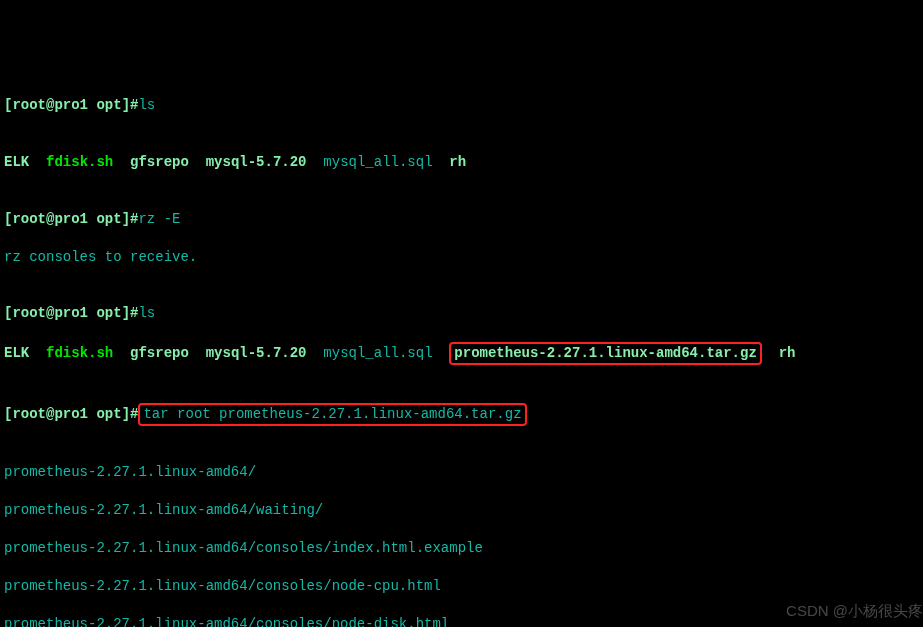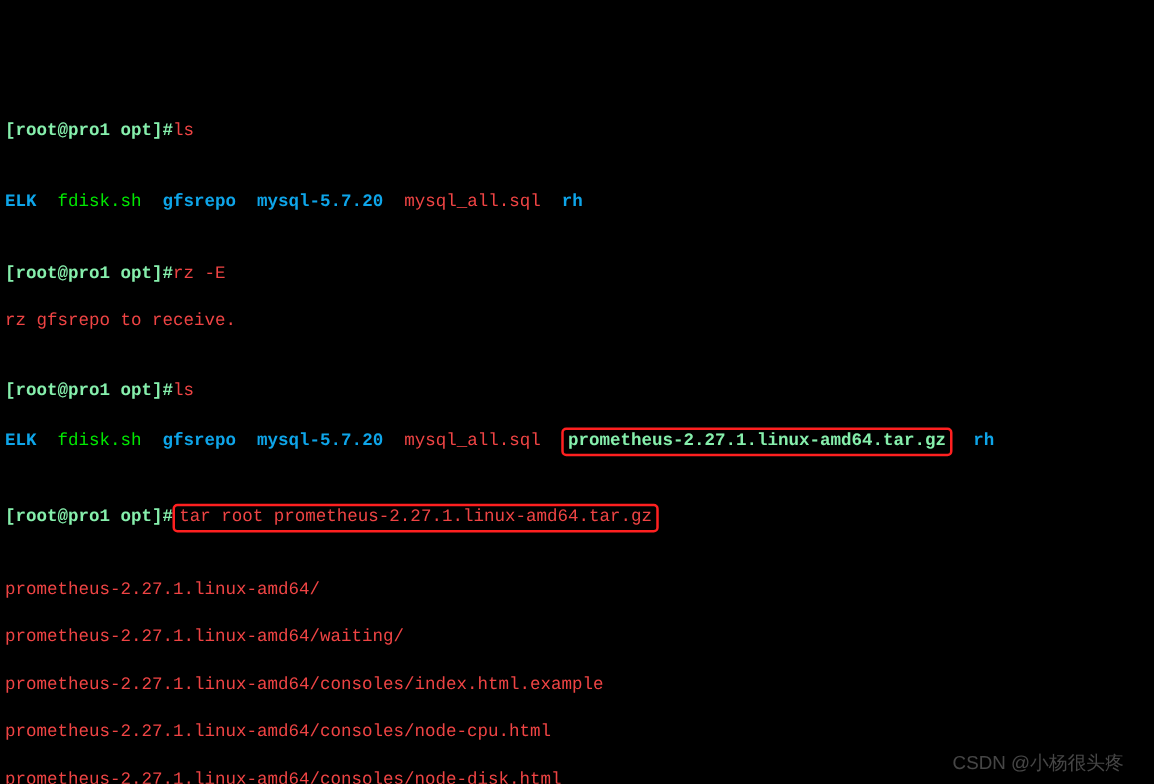--- a/index.html
+++ b/index.html
@@ -11,51 +11,51 @@
       color: #cccccc;
       padding: 2px 4px;
       width: 923px;
       height: 627px;
       overflow: hidden;
       white-space: pre;
       position: relative;
     }
     .line { white-space: pre; }
     .red-bold { color: #86efac; font-weight: bold; }
-    .white { color: #ef4444; }
-    .cyan-bold { color: #0ea5e9; font-weight: bold; }
-    .green-bold { color: #00e800; font-weight: normal; }
+    .white { color: #14b8a6; }
+    .cyan-bold { color: #86efac; font-weight: bold; }
+    .green-bold { color: #00e800; font-weight: bold; }
     .red-box {
       border: 2px solid #ff2020;
       border-radius: 4px;
       padding: 0 3px;
       display: inline-block;
     }
     .watermark {
       position: absolute;
-      right: 24px;
+      right: 0;
       bottom: 6px;
       color: rgba(200,200,200,0.35);
       font-family: sans-serif;
       font-size: 15px;
       pointer-events: none;
     }
   </style>
 </head>
 <body>
 
 
 
 
 <div class="line"><span class="red-bold">[<span>root@pro1</span> <span>opt</span>]<span>#</span></span><span class="white">ls</span></div>
 
 <div class="line"><span class="cyan-bold">ELK</span>  <span class="green-bold">fdisk.sh</span>  <span class="cyan-bold">gfsrepo</span>  <span class="cyan-bold">mysql-5.7.20</span>  <span class="white">mysql_all.sql</span>  <span class="cyan-bold">rh</span></div>
 
 <div class="line"><span class="red-bold">[<span>root@pro1</span> <span>opt</span>]<span>#</span></span><span class="white">rz -E</span></div>
-<div class="line white">rz gfsrepo to receive.</div>
+<div class="line white">rz consoles to receive.</div>
 
 <div class="line"><span class="red-bold">[<span>root@pro1</span> <span>opt</span>]<span>#</span></span><span class="white">ls</span></div>
 <div class="line"><span class="cyan-bold">ELK</span>  <span class="green-bold">fdisk.sh</span>  <span class="cyan-bold">gfsrepo</span>  <span class="cyan-bold">mysql-5.7.20</span>  <span class="white">mysql_all.sql</span>  <span class="red-box"><span class="red-bold">prometheus-2.27.1.linux-amd64.tar.gz</span></span>  <span class="cyan-bold">rh</span></div>
 
 <div class="line"><span class="red-bold">[<span>root@pro1</span> <span>opt</span>]<span>#</span></span><span class="red-box"><span class="white">tar root prometheus-2.27.1.linux-amd64.tar.gz</span></span></div>
 
 <div class="line white">prometheus-2.27.1.linux-amd64/</div>
 <div class="line white">prometheus-2.27.1.linux-amd64/waiting/</div>
 <div class="line white">prometheus-2.27.1.linux-amd64/consoles/index.html.example</div>
 <div class="line white">prometheus-2.27.1.linux-amd64/consoles/node-cpu.html</div>

